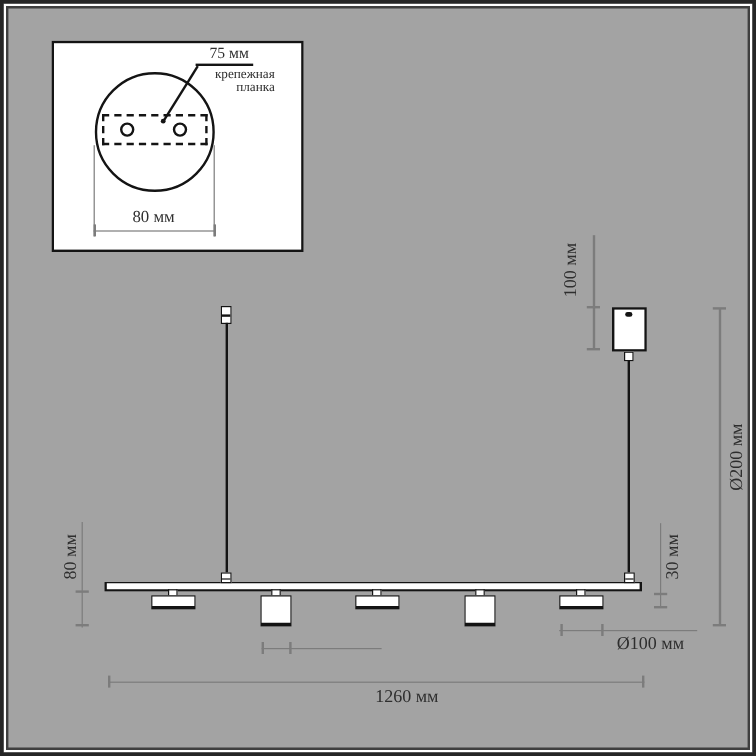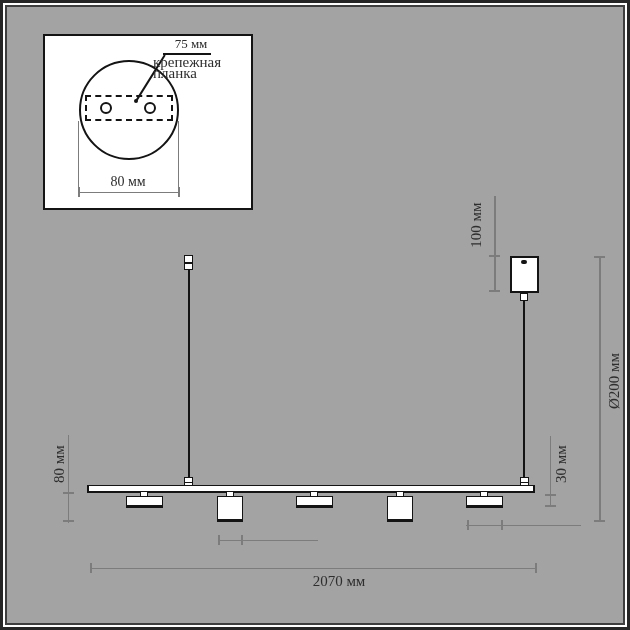--- a/index.html
+++ b/index.html
@@ -13,21 +13,21 @@
   
   .ink{background:#141414;}
   .outline{border:1.5px solid #141414;background:#fff;}
   
   .dim-line{background:#7c7c7c;}
   .tick-h{width:11px;height:2px;background:#7c7c7c;}
   .tick-v{width:2px;height:10px;background:#7c7c7c;}
   .dim-text{font-size:15px;line-height:16px;text-align:center;color:#2e2e2e;white-space:nowrap;}
   .rot{transform:rotate(-90deg);}
   .inset-box{border:2px solid #141414;background:#fff;}
-  .small-text{font-size:15px;line-height:11px;text-align:left;color:#2e2e2e;white-space:pre-line;}
+  .small-text{font-size:11px;line-height:11px;text-align:right;color:#2e2e2e;white-space:pre-line;}
   .mid-text{font-size:13px;line-height:14px;text-align:center;color:#2e2e2e;white-space:nowrap;}
   .inset-dim-text{font-size:14px;line-height:15px;text-align:center;color:#2e2e2e;white-space:nowrap;}
   .divider{position:absolute;left:0;right:0;height:1.5px;background:#141414;}
 </style>
 </head>
 <body>
 
 <div class="canvas">
 
   <div class="abs inset-box" style="left:40px;top:31px;width:210px;height:176px;"></div>
@@ -105,19 +105,20 @@
   <div class="abs tick-h" style="left:541.5px;top:502px;"></div>
   <div class="abs dim-text rot" style="left:528px;top:453px;width:60px;height:16px;">30 мм</div>
 
   <div class="abs dim-line" style="left:215px;top:536.5px;width:100px;height:1.5px;"></div>
   <div class="abs tick-v" style="left:215px;top:532px;"></div>
   <div class="abs tick-v" style="left:238px;top:532px;"></div>
 
   <div class="abs dim-line" style="left:463px;top:521.5px;width:115px;height:1.5px;"></div>
   <div class="abs tick-v" style="left:464px;top:517px;"></div>
   <div class="abs tick-v" style="left:498px;top:517px;"></div>
+  <div class="abs dim-text" style="left:489px;top:526px;width:100px;">Ø100 мм</div>
 
   <div class="abs dim-line" style="left:87px;top:564.5px;width:447px;height:1.5px;"></div>
   <div class="abs tick-v" style="left:87px;top:560px;"></div>
   <div class="abs tick-v" style="left:532px;top:560px;"></div>
-  <div class="abs dim-text" style="left:286px;top:570px;width:100px;">2070 мм</div>
+  <div class="abs dim-text" style="left:286px;top:570px;width:100px;">1260 мм</div>
 
 </div>
 
 </body></html>

